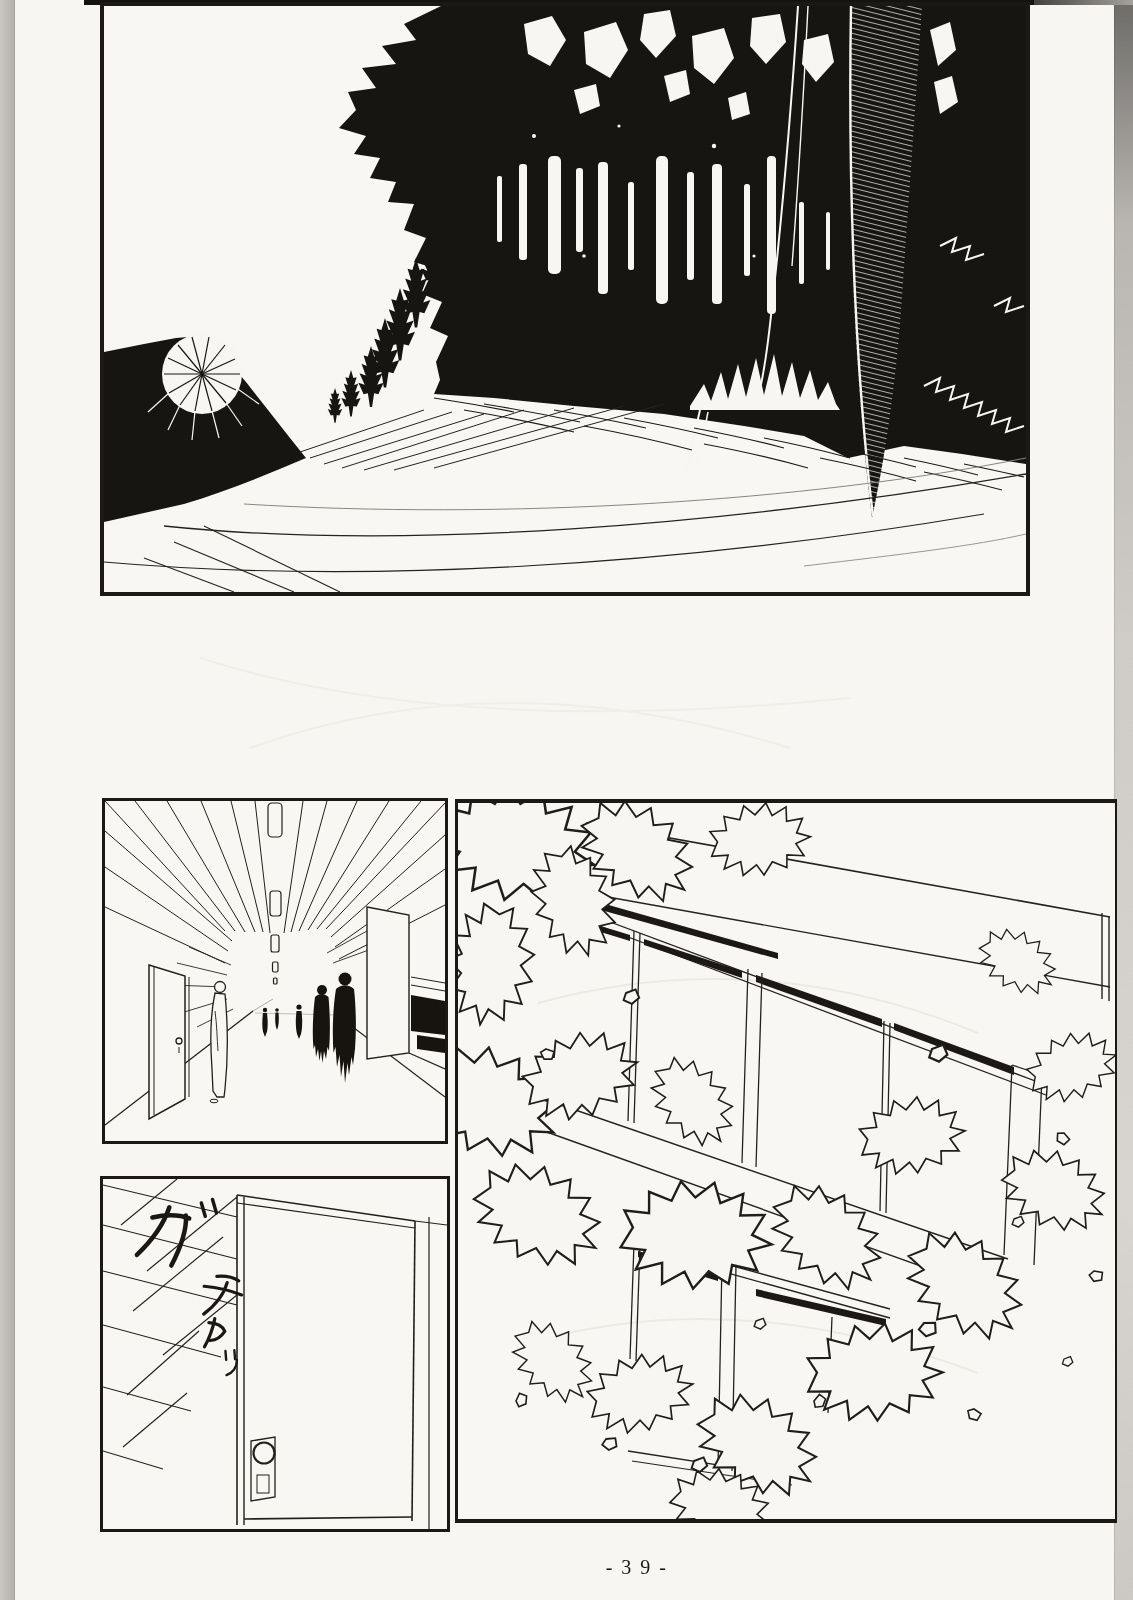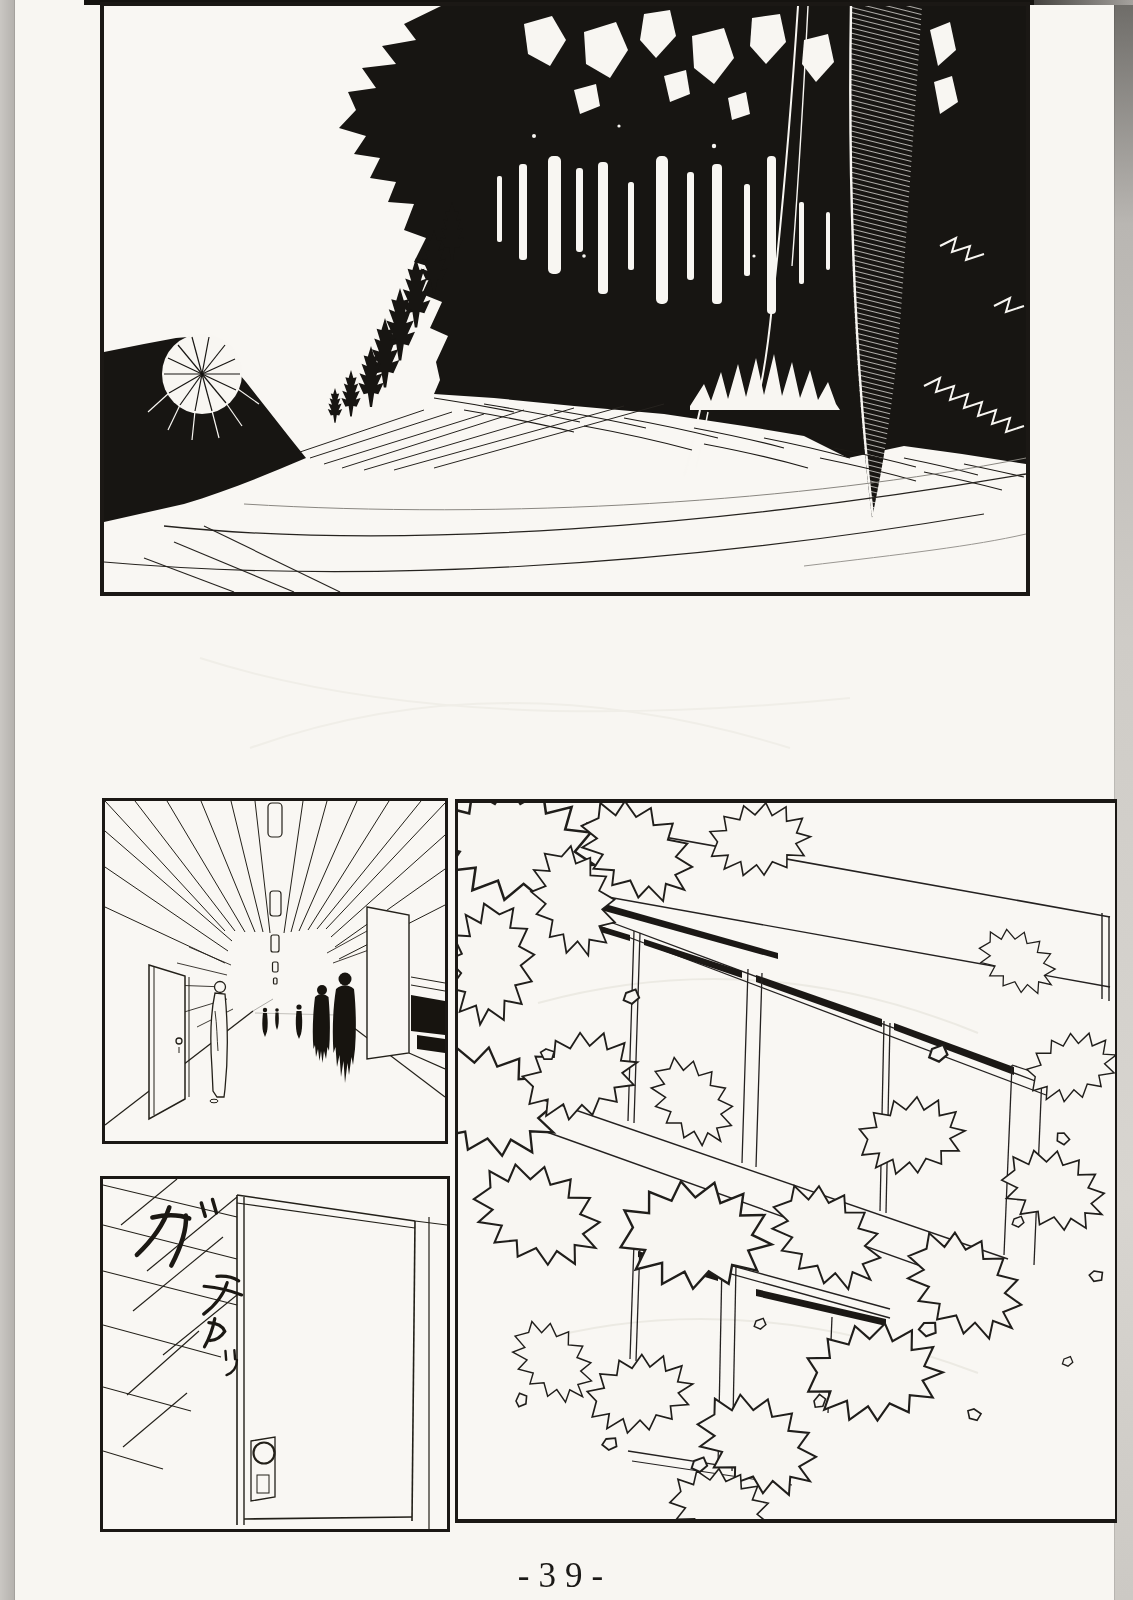--- a/index.html
+++ b/index.html
@@ -15,22 +15,22 @@
   .top-strip{position:absolute;left:84px;top:0;width:950px;height:5px;background:#151310;}
   .top-strip-fade{position:absolute;left:1034px;top:0;width:99px;height:5px;
     background:linear-gradient(to right,#44423f,#a5a29e);}
   .panel{position:absolute;background:#f9f7f3;border:3px solid #1b1815;box-sizing:border-box;}
   .panel svg{display:block;}
   #panel-forest{left:100px;top:2px;width:930px;height:594px;border-width:4px;}
   #panel-corridor{left:102px;top:798px;width:346px;height:346px;}
   #panel-door{left:100px;top:1176px;width:350px;height:356px;}
   #panel-building{left:455px;top:799px;width:662px;height:724px;border-width:4px 2px 4px 3px;}
   .ghost-marks{position:absolute;left:150px;top:598px;width:880px;height:195px;}
-  .page-number{position:absolute;left:455px;top:1556px;width:220px;text-align:center;
-    font-size:35px;letter-spacing:9px;color:#1b1917;}
+  .page-number{position:absolute;left:455px;top:1556px;width:220px;text-align:right;
+    font-size:20px;letter-spacing:9px;color:#1b1917;}
 </style>
 </head>
 <body>
 
 <div class="edge-band-left"></div>
 <div class="edge-band-right"></div>
 <div class="top-strip"></div>
 <div class="top-strip-fade"></div>
 
 <div class="panel" id="panel-forest" aria-label="dark forest silhouette above a grassy hillside">

